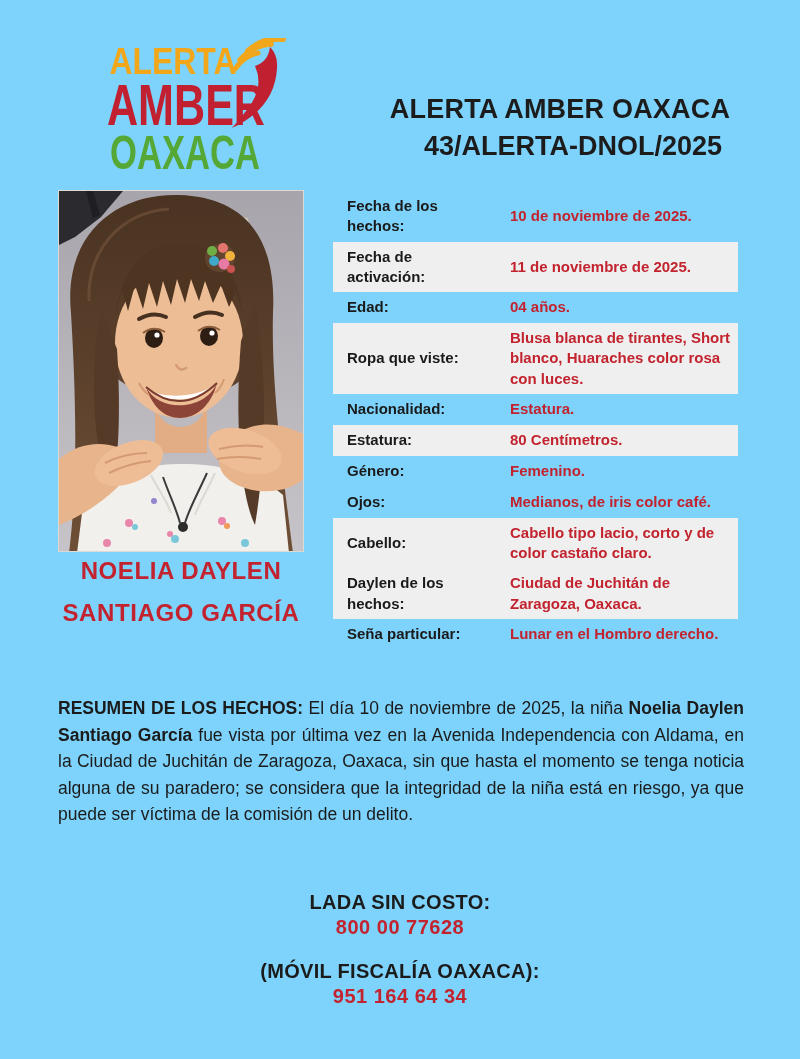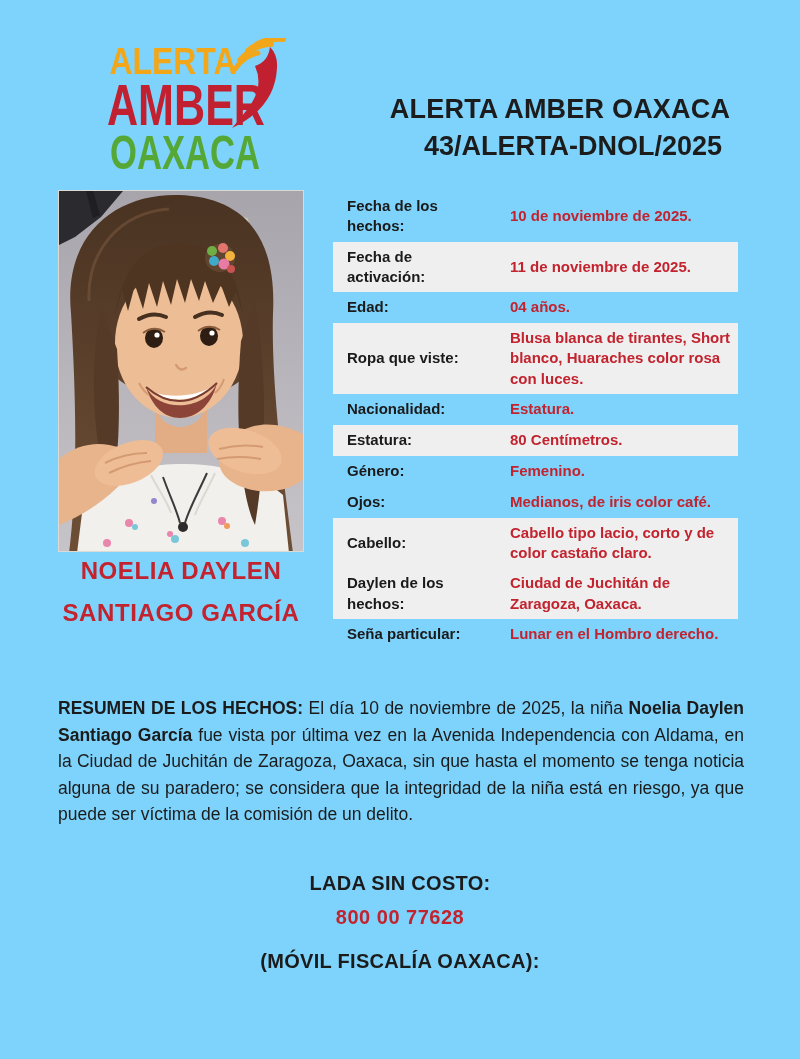--- a/index.html
+++ b/index.html
@@ -111,35 +111,35 @@
     font-size: 17.5px;
     line-height: 26.5px;
     text-align: justify;
     color: #1b1b1b;
   }
   .summary .b { font-weight: 700; }
 
   
   .contact {
     position: absolute;
-    left: 0; top: 872px;
+    left: 0; top: 891px;
     width: 800px;
     text-align: center;
   }
   .contact .c-lbl {
     font-size: 20px;
     font-weight: 700;
     color: #1b1b1b;
     letter-spacing: 0.3px;
   }
   .contact .c-num {
     font-size: 20px;
     font-weight: 700;
     color: #C2232E;
-    margin-top: 11px;
+    margin-top: 2px;
     letter-spacing: 0.5px;
   }
   .contact .gap { height: 21px; }
 </style>
 </head>
 <body>
 
 <div class="page">
 
   <div class="logo-wrap">
@@ -306,15 +306,16 @@
     </div>
   </div>
 
   <p class="summary"><span class="b">RESUMEN DE LOS HECHOS: </span><span>El día 10 de noviembre de 2025, la niña </span><span class="b">Noelia Daylen Santiago García</span><span> fue vista por última vez en la Avenida Independencia con Aldama, en la Ciudad de Juchitán de Zaragoza, Oaxaca, sin que hasta el momento se tenga noticia alguna de su paradero; se considera que la integridad de la niña está en riesgo, ya que puede ser víctima de la comisión de un delito.</span></p>
 
   <div class="contact">
     <div class="c-lbl">LADA SIN COSTO:</div>
     <div class="c-num">800 00 77628</div>
     <div class="gap"></div>
     <div class="c-lbl">(MÓVIL FISCALÍA OAXACA):</div>
+    <div class="c-num">951 164 64 34</div>
   </div>
 
 </div>
 
 </body></html>

